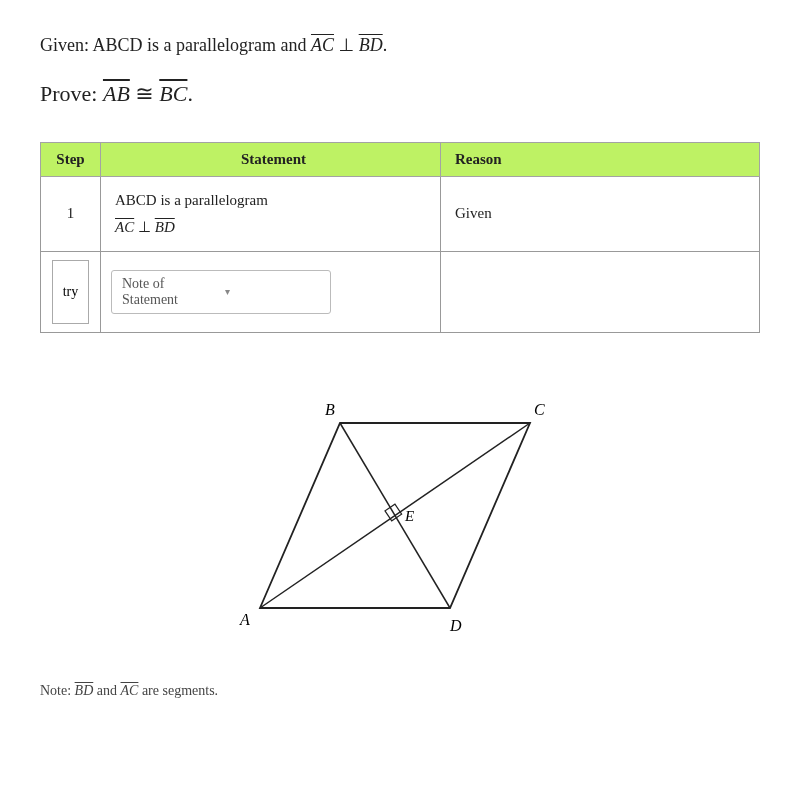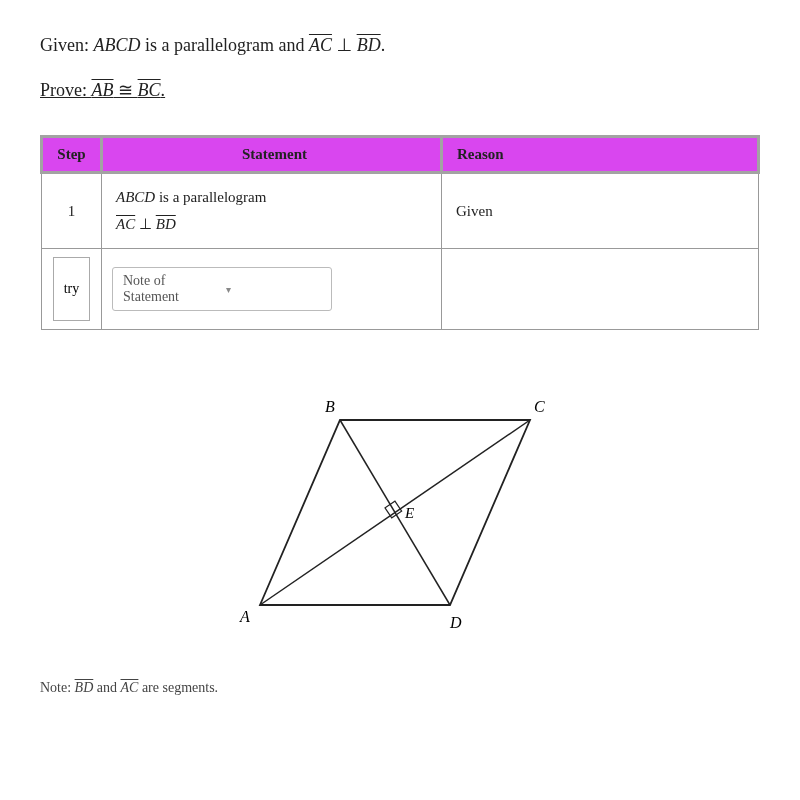--- a/index.html
+++ b/index.html
@@ -12,49 +12,47 @@
       padding: 30px 40px;
     }
 
     .given-section {
       font-size: 18px;
       margin-bottom: 14px;
       line-height: 1.7;
     }
 
     .prove-section {
-      font-size: 18px;
+      font-size: 22px;
       margin-bottom: 30px;
       line-height: 1.7;
-      text-decoration: underline;
     }
 
     .overline {
       text-decoration: overline;
       font-style: italic;
     }
 
     .italic {
-      font-style: italic;
     }
 
     
     .proof-table {
       border-collapse: collapse;
       width: 720px;
       margin-bottom: 20px;
       font-size: 15px;
     }
 
     .proof-table th {
-      border: 3px solid #a3a3a3;
+      border: 1px solid #a3a3a3;
       padding: 8px 14px;
       font-weight: bold;
       text-align: left;
-      background: #d946ef;
+      background: #bef264;
     }
 
     .proof-table th:first-child {
       text-align: center;
       width: 60px;
     }
 
     .proof-table th:nth-child(2) {
       text-align: center;
       width: 340px;

